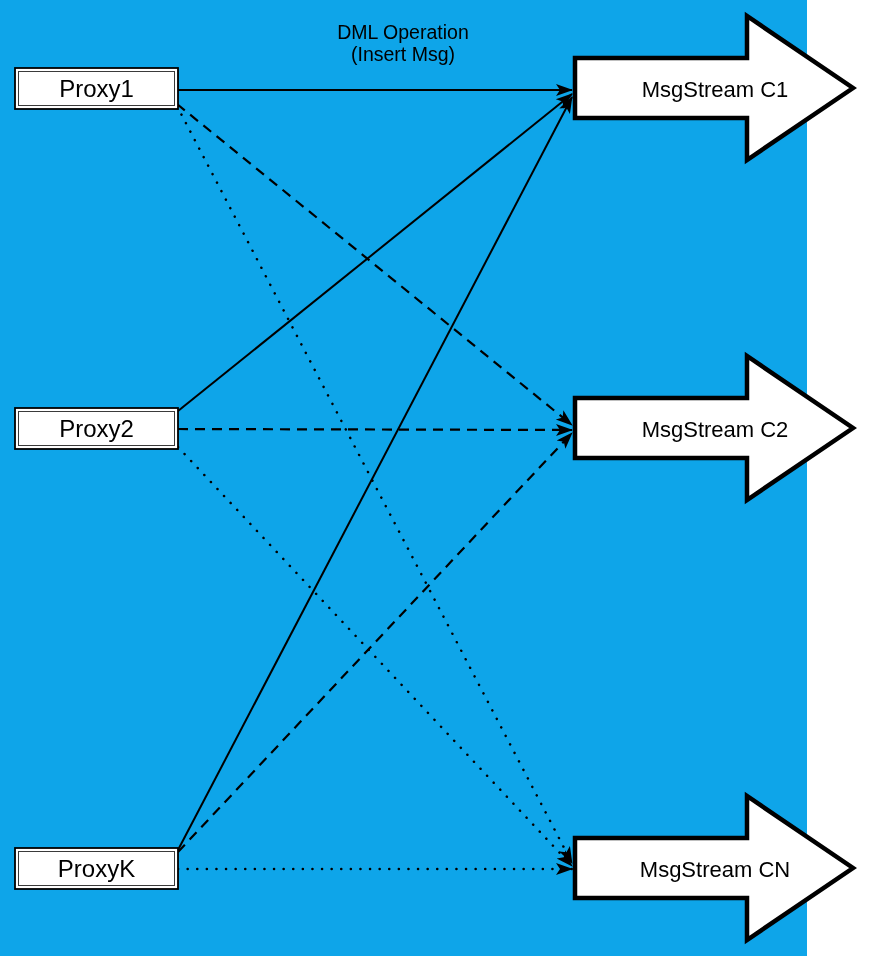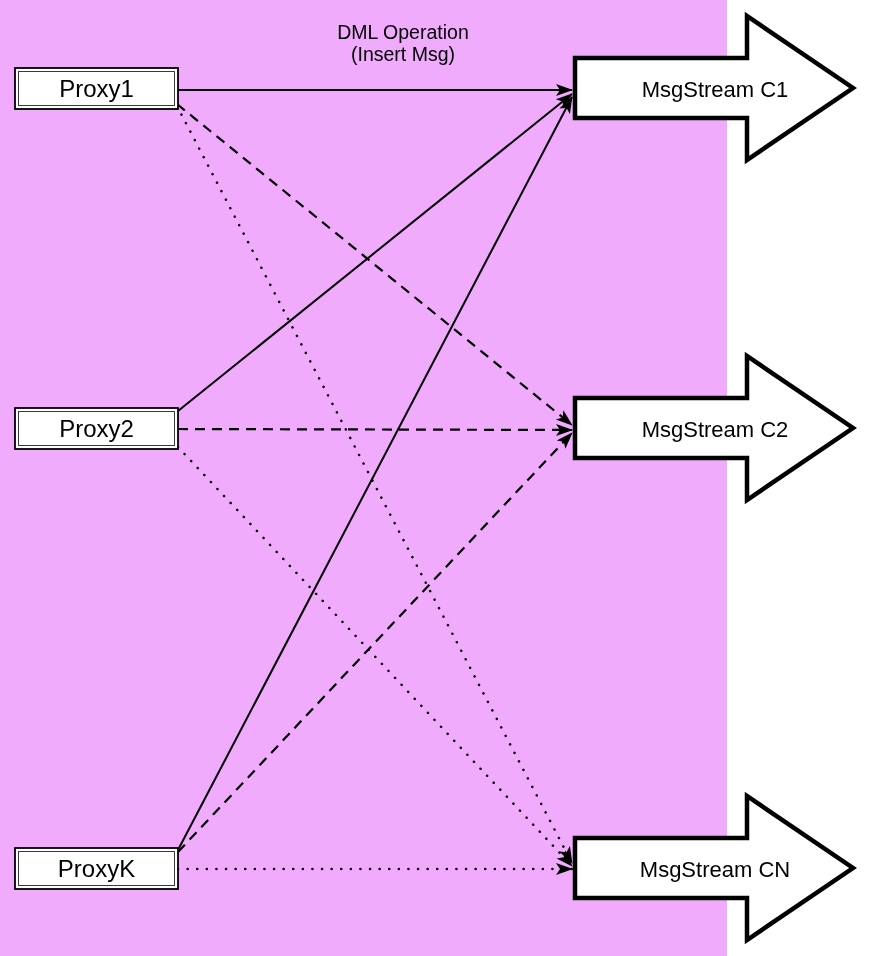--- a/index.html
+++ b/index.html
@@ -6,23 +6,23 @@
     margin: 0;
     padding: 0;
     background: #ffffff;
     width: 875px;
     height: 956px;
     overflow: hidden;
     font-family: "Liberation Sans", sans-serif;
   }
   .canvas {
     position: relative;
-    width: 727px;
+    width: 807px;
     height: 956px;
-    background: #f0abfc;
+    background: #0ea5e9;
   }
   svg { display: block; }
 
   
   .edge { stroke: #000000; fill: none; }
   .edge.solid  { stroke-width: 2; }
   .edge.dashed { stroke-width: 2.2; stroke-dasharray: 10 7; }
   .edge.dotted { stroke-width: 2.5; stroke-dasharray: 0.1 9.5; stroke-linecap: round; }
 
   

